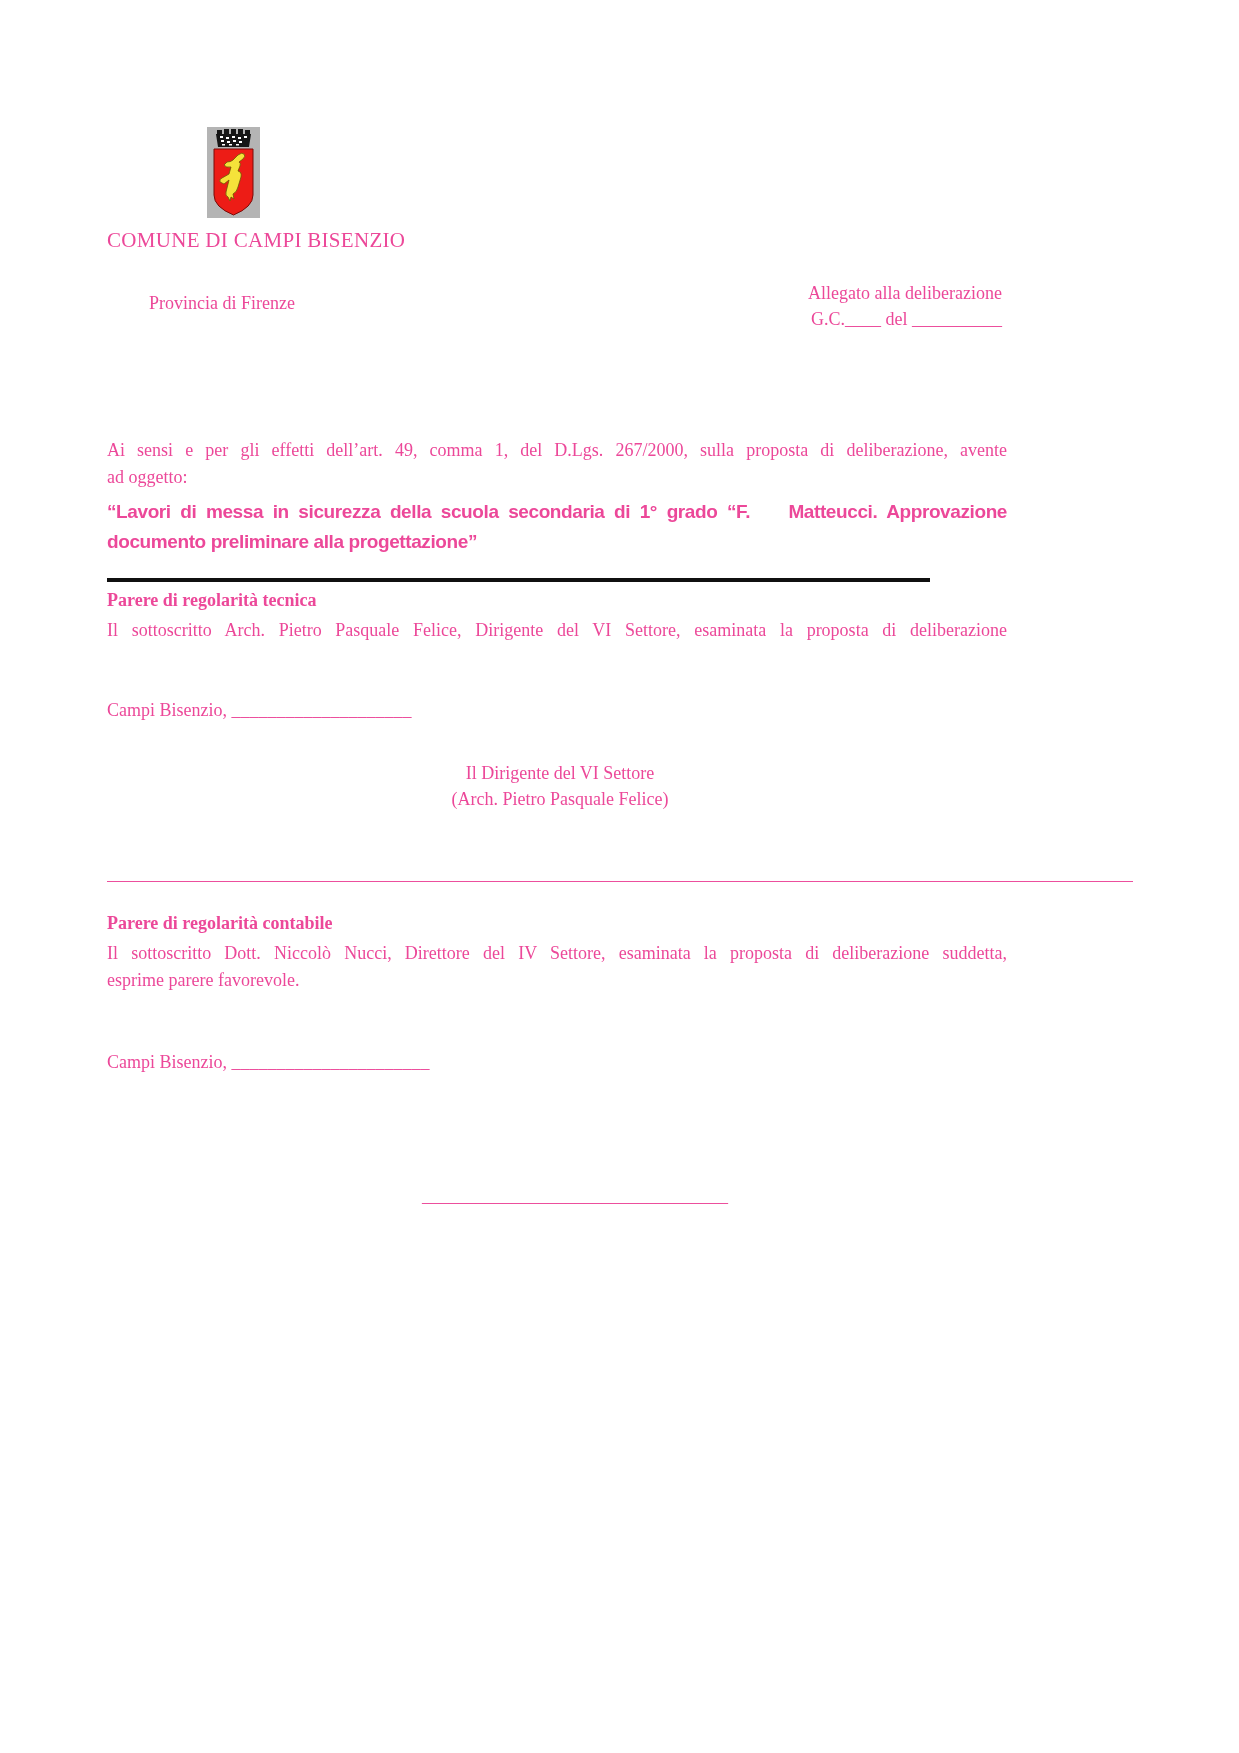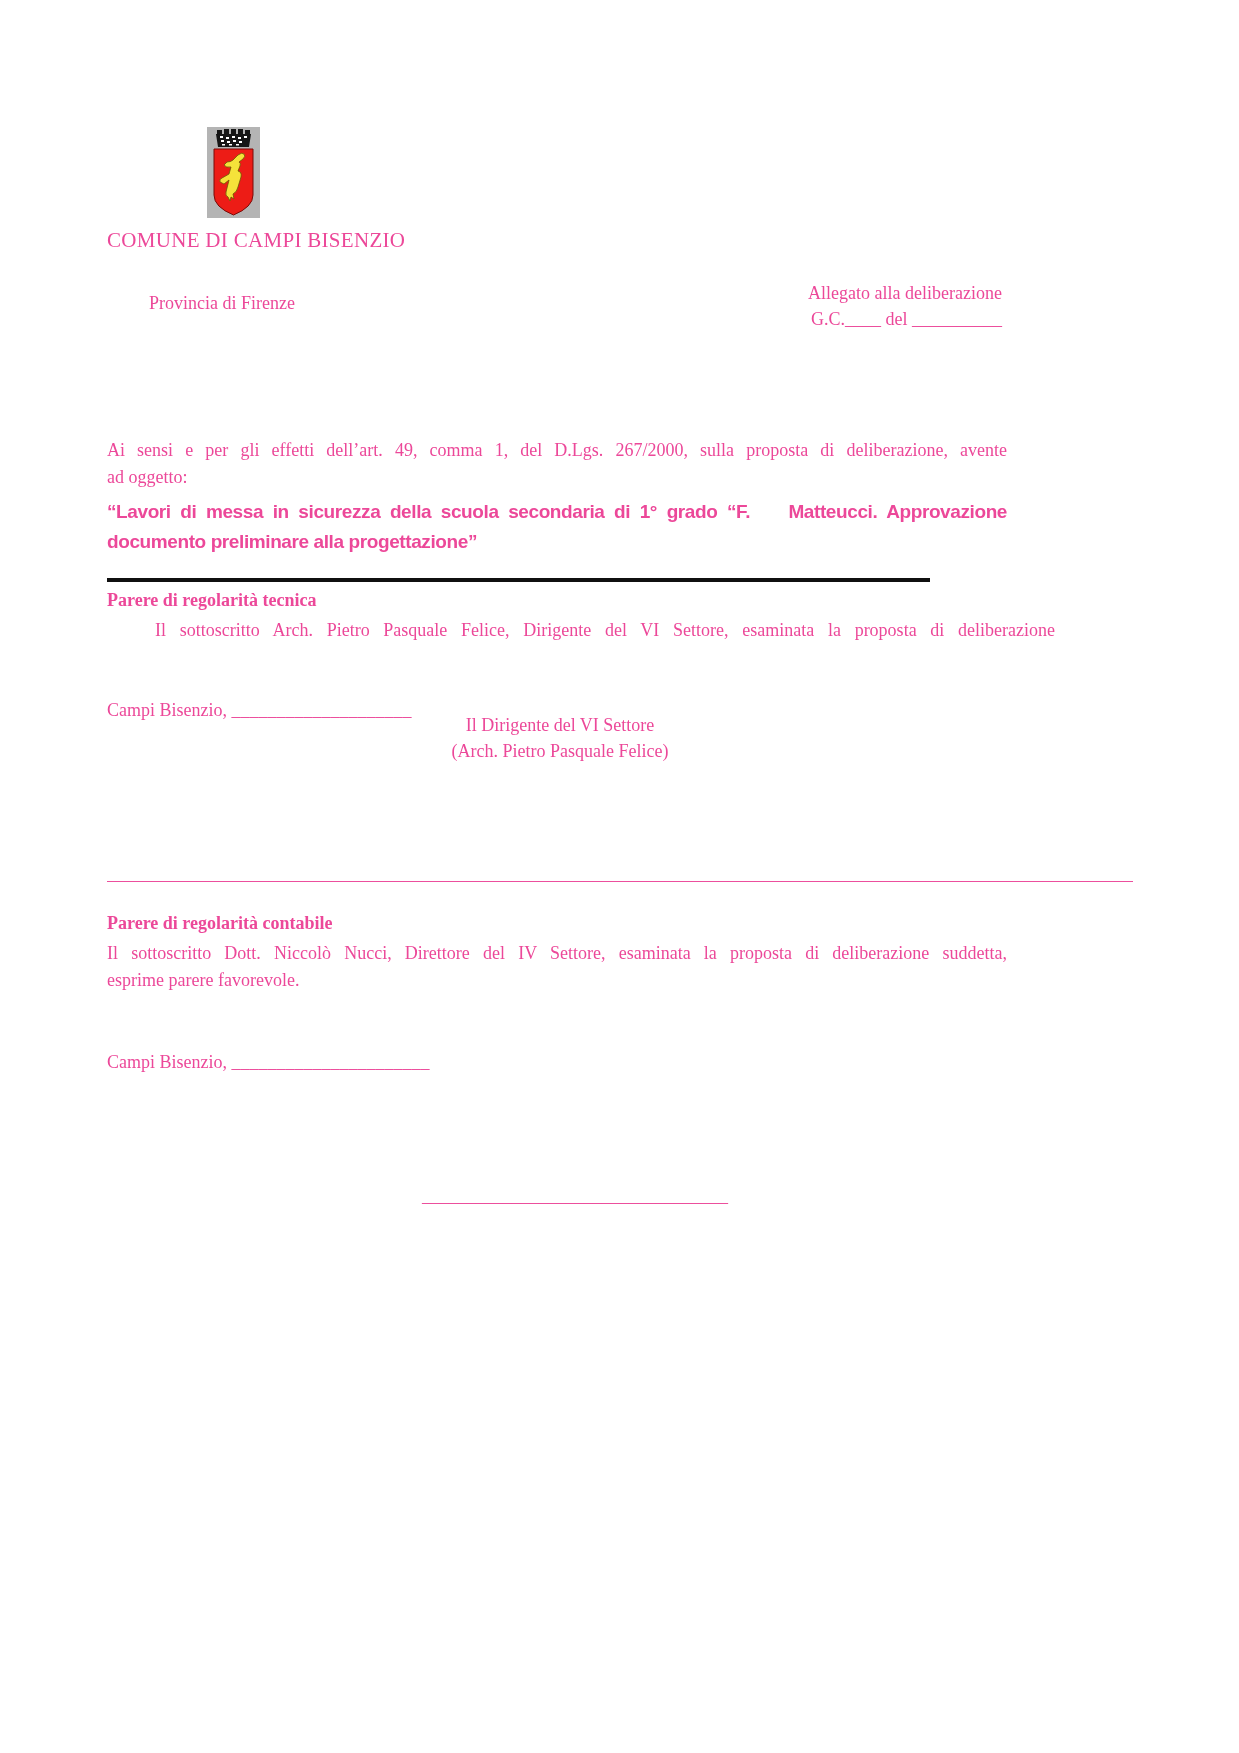--- a/index.html
+++ b/index.html
@@ -18,21 +18,21 @@
   .subject{
     left:107px;top:497px;width:900px;line-height:30px;
     font-family:"Liberation Sans", sans-serif;font-weight:bold;font-size:19px;
     letter-spacing:-0.4px;
   }
   .rule{left:107px;top:578px;width:823px;height:4px;background:#101010;}
   .sec-heading{left:107px;font-weight:bold;font-size:18px;}
   .sec-body{left:107px;width:900px;line-height:27px;}
   .place-line{left:107px;white-space:pre;}
   .signer{width:480px;text-align:center;line-height:26px;}
-  .signer-t{left:320px;top:712px;}
+  .signer-t{left:320px;top:760px;}
   .sig-line-t{left:320px;top:840px;width:480px;text-align:center;white-space:nowrap;}
   .divider{
     left:107px;top:864px;width:1026px;overflow:hidden;white-space:nowrap;
     letter-spacing:0;
   }
   .signer-c{left:335px;top:1102px;}
   .sig-line-c{left:335px;top:1186px;width:480px;text-align:center;white-space:nowrap;}
   .footer-name{left:107px;top:1623px;font-size:17px;margin-top:40px;}
 </style>
 </head>
@@ -84,21 +84,21 @@
   </div>
 
   <div class="abs subject">
     <div class="jline">“Lavori di messa in sicurezza della scuola secondaria di 1° grado “F.&nbsp;&nbsp;&nbsp;&nbsp;Matteucci. Approvazione</div>
     <div>documento preliminare alla progettazione”</div>
   </div>
 
   <div class="abs rule"></div>
 
   <div class="abs sec-heading" style="top:590px;">Parere di regolarità tecnica</div>
-  <div class="abs sec-body" style="top:617px;margin-left:48px;">
+  <div class="abs sec-body" style="top:617px;">
     <div class="jline">Il sottoscritto Arch. Pietro Pasquale Felice, Dirigente del VI Settore, esaminata la proposta di deliberazione</div>
   </div>
   <div class="abs place-line" style="top:700px;">Campi Bisenzio, ____________________</div>
   <div class="abs signer signer-t">
     <div>Il Dirigente del VI Settore</div>
     <div>(Arch. Pietro Pasquale Felice)</div>
   </div>
 
   <div class="abs divider">_____________________________________________________________________________________________________________________</div>
 

